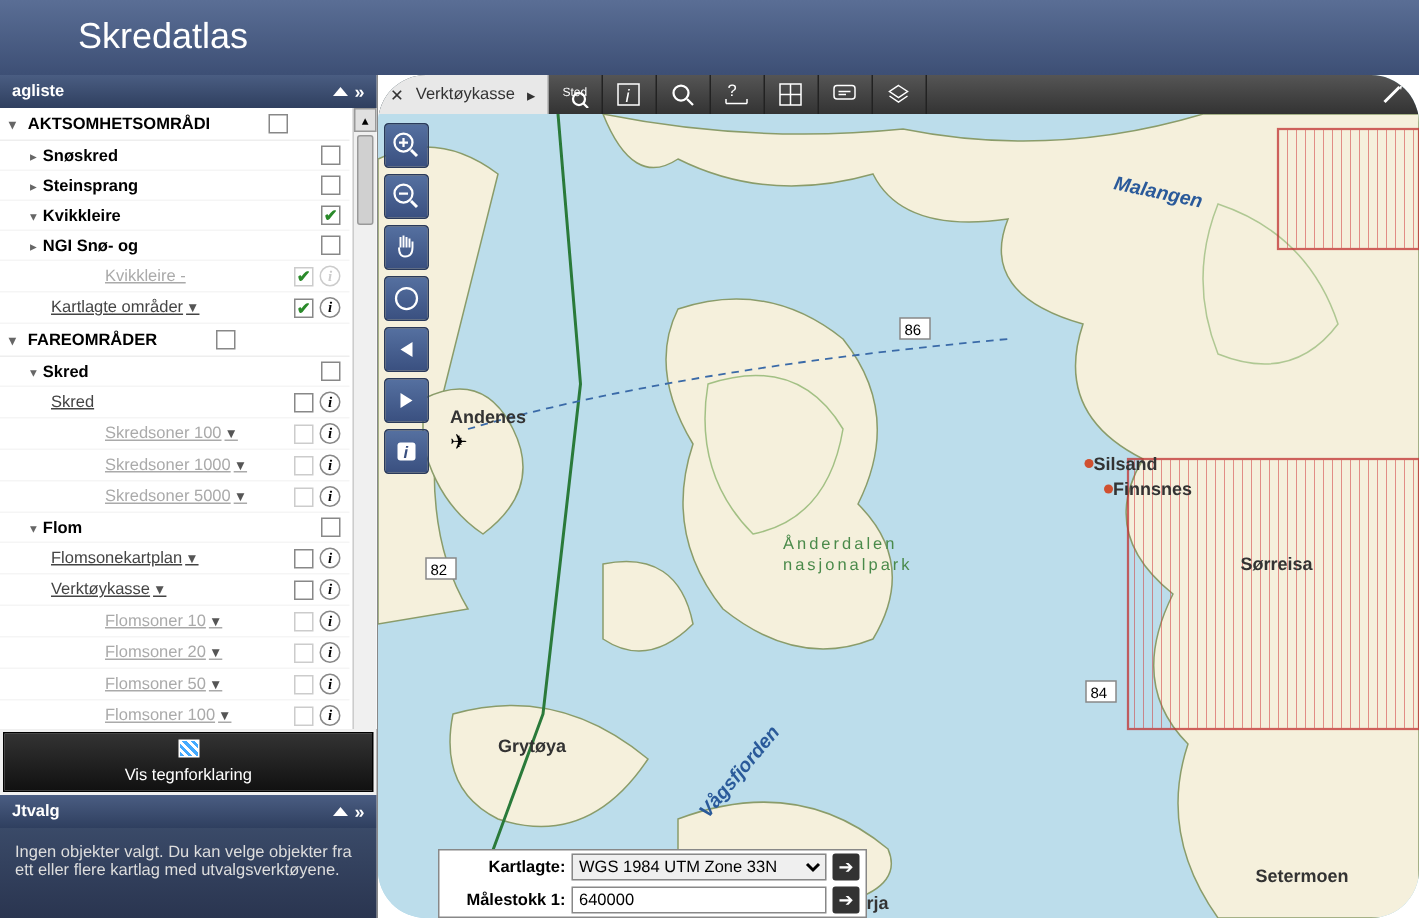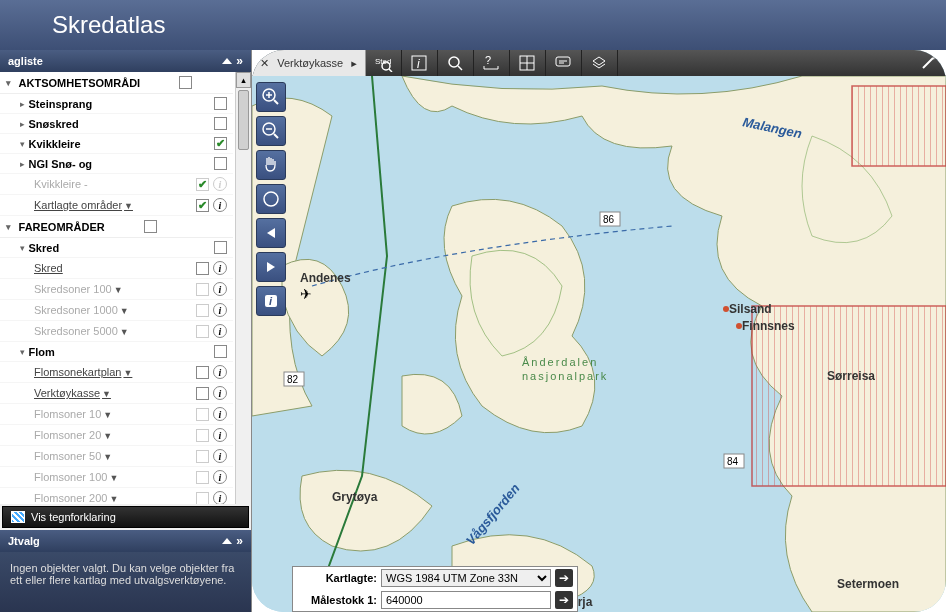--- a/index.html
+++ b/index.html
@@ -25,32 +25,32 @@
 .layer-list-inner { padding-right: 18px; }
 .scroll-track { position: absolute; right: 0; top: 0; bottom: 0; width: 16px; background: #f0f0f0; border-left: 1px solid #ccc; }
 .scroll-up, .scroll-down { height: 16px; display: flex; align-items: center; justify-content: center; background: #e0e0e0; border: 1px solid #999; cursor: pointer; font-size: 9px; }
 .scroll-thumb { margin: 2px; height: 60px; background: #d0d0d0; border: 1px solid #999; border-radius: 2px; cursor: pointer; }
 
 .layer-group-header { font-weight: bold; padding: 4px 6px; display: flex; align-items: center; gap: 4px; border-bottom: 1px solid #eee; }
 .layer-item { padding: 3px 6px 3px 20px; display: flex; align-items: center; justify-content: space-between; border-bottom: 1px solid #f5f5f5; }
 .layer-item-sub { padding-left: 34px; }
 .layer-label { flex: 1; }
 .layer-label-link { text-decoration: underline; color: #444; cursor: pointer; }
-.layer-label-link-dim { color: #aaa; cursor: pointer; }
+.layer-label-link-dim { text-decoration: underline; color: #aaa; cursor: pointer; margin-left: 36px; }
 .layer-controls { display: flex; align-items: center; gap: 4px; width: 48px; justify-content: flex-end; }
 .caret { color: #666; font-size: 9px; margin-right: 4px; }
 .caret-down::before { content: "▾"; }
 .caret-right::before { content: "▸"; }
 .cbox { width: 13px; height: 13px; border: 1px solid #888; background: #fff; display: inline-flex; align-items: center; justify-content: center; cursor: pointer; }
 .cbox.checked::after { content: "✔"; color: #2a8a2a; font-size: 11px; font-weight: bold; }
 .cbox.dim { border-color: #ccc; }
 .info-icon { width: 14px; height: 14px; border: 1px solid #888; border-radius: 50%; display: inline-flex; align-items: center; justify-content: center; font-style: italic; font-size: 10px; font-weight: bold; font-family: serif; cursor: pointer; }
 .dropdown-arrow { font-size: 9px; color: #555; margin-left: 2px; }
 
-.legend-btn { background: linear-gradient(to bottom, #333, #111); color: #fff; font-size: 11px; padding: 4px 8px; display: flex; align-items: center; gap: 6px; cursor: pointer; border: 1px solid #000; margin: 2px; }
+.legend-btn { background: linear-gradient(to bottom, #333, #111); color: #fff; font-size: 11px; padding: 4px 8px; display: flex; align-items: center; gap: 6px; cursor: pointer; border: 1px solid #000; margin: 2px; flex-direction: column; }
 .legend-icon { width: 14px; height: 12px; background: repeating-linear-gradient(45deg, #4af, #4af 2px, #fff 2px, #fff 4px); border: 1px solid #fff; }
 
 .utvalg-body { background: linear-gradient(to bottom, #3a4a68, #2a3550); color: #ddd; font-size: 11px; padding: 10px; flex: 0 0 60px; }
 
 
 .map-area { flex: 1; position: relative; background: #a8d4e8; overflow: hidden; border-radius: 32px; }
 
 
 .toolbar { position: absolute; top: 0; left: 0; right: 0; height: 26px; background: linear-gradient(to bottom, #555, #333); display: flex; align-items: center; z-index: 10; }
 .tool-btn { width: 36px; height: 26px; display: flex; align-items: center; justify-content: center; border-right: 1px solid #222; cursor: pointer; color: #fff; }
@@ -103,29 +103,29 @@
         <div class="layer-group-header">
           <span class="caret caret-down"></span>
           <span>AKTSOMHETSOMRÅDI</span>
           <span class="layer-controls">
               <span class="cbox"></span>
             </span>
         </div>
 
         <div class="layer-item">
           <span class="caret caret-right"></span>
+          <span class="layer-label" style="font-weight:bold">Snøskred</span>
+          <span class="layer-controls">
+              <span class="cbox"></span>
+            </span>
+        </div>
+
+        <div class="layer-item">
+          <span class="caret caret-right"></span>
           <span class="layer-label" style="font-weight:bold">Steinsprang</span>
-          <span class="layer-controls">
-              <span class="cbox"></span>
-            </span>
-        </div>
-
-        <div class="layer-item">
-          <span class="caret caret-right"></span>
-          <span class="layer-label" style="font-weight:bold">Snøskred</span>
           <span class="layer-controls">
               <span class="cbox"></span>
             </span>
         </div>
 
         <div class="layer-item">
           <span class="caret caret-down"></span>
           <span class="layer-label" style="font-weight:bold">Kvikkleire</span>
           <span class="layer-controls">
               <span class="cbox checked"></span>

